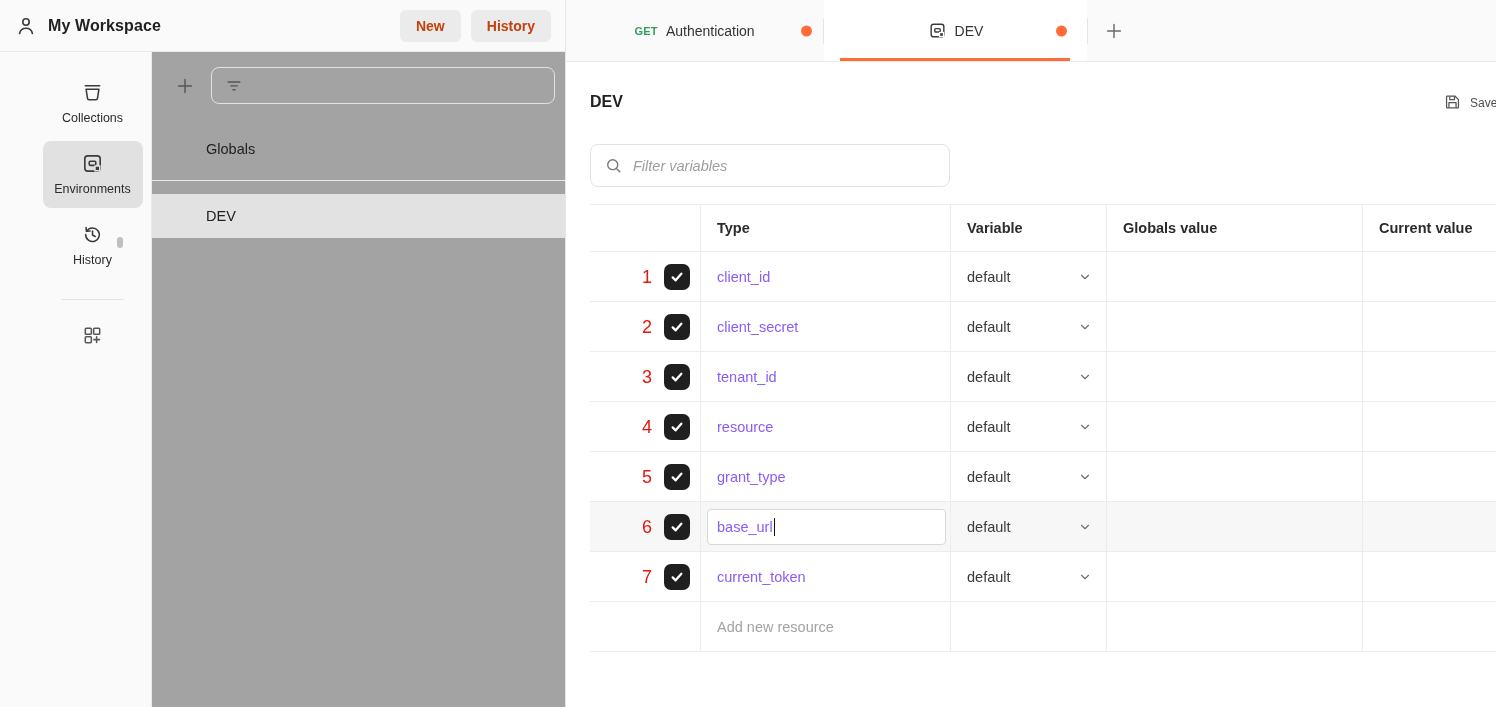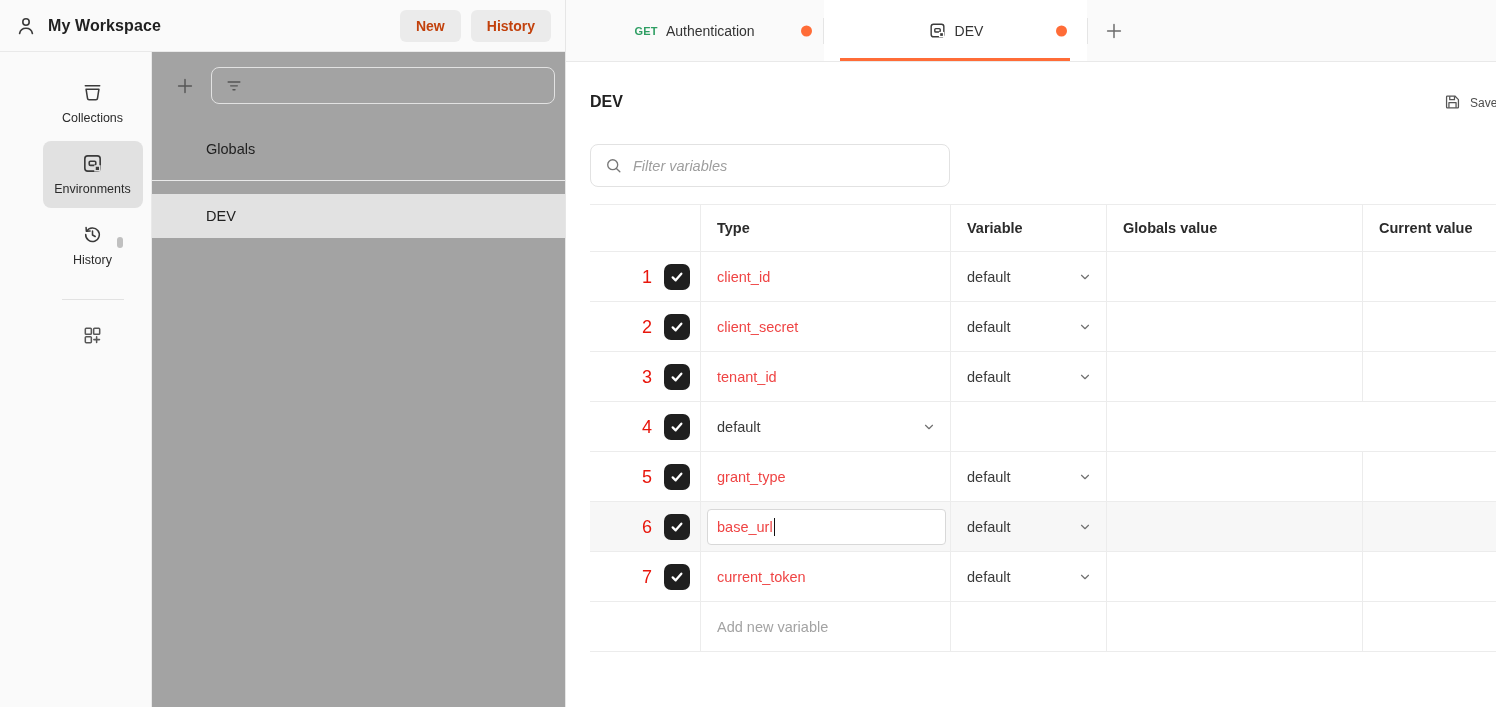--- a/index.html
+++ b/index.html
@@ -82,21 +82,21 @@
   .trow { display:grid; grid-template-columns:111px 250px 156px 256px 297px;
     height:50px; border-bottom:1px solid #ececec; }
   .trow.thead { height:48px; border-top:1px solid #ececec; }
   .tc { display:flex; align-items:center; padding-left:16px; min-width:0; }
   .tc.c1,.tc.c2,.tc.c3,.tc.c4 { border-right:1px solid #ececec; }
   .thead .tc { font-weight:600; color:#2b2b2b; }
   .tc.cb { justify-content:flex-end; padding:0 10px 0 0; gap:12px; }
   .annot { color:#e8160c; font-size:18px; line-height:1; }
   .checkbox { width:26px; height:26px; border-radius:7px; background:#1f1f1f;
     display:flex; align-items:center; justify-content:center; cursor:pointer; flex:none; }
-  .varname { color:#ef4444; }
+  .varname { color:#8b5cf6; }
   .tc.type { justify-content:space-between; padding-right:14px; color:#3a3a3a; cursor:pointer; }
   .chev { color:#707070; display:flex; }
   .trow.editing { background:#f7f7f7; }
   .var-input { display:none; flex:1; height:36px; margin:0 4px 0 -10px; background:#fff;
     border:1px solid #d8d8d8; border-radius:4px; align-items:center; padding-left:9px; }
   .trow.editing .var-input { display:flex; }
   .caret { width:1.5px; height:18px; background:#111; margin-left:1px; }
   .add-row .tc { color:#a3a3a3; cursor:text; }
 </style>
 </head>
@@ -322,20 +322,24 @@
   </div>
             <div class="trow">
     <div class="tc c1 cb">
       <span class="annot">4</span>
       <span class="checkbox">
         <svg width="16" height="16" viewBox="0 0 24 24" fill="none" stroke="#fff" stroke-width="3.4" stroke-linecap="round" stroke-linejoin="round">
                     <polyline points="5.5,12.5 10,17 18.5,7"></polyline>
                   </svg>
       </span>
     </div>
+    <div class="tc c2">
+      <span class="varname plain">resource</span>
+
+    </div>
     <div class="tc c3 type">
       <span>default</span>
       <span class="chev">
         <svg width="14" height="14" viewBox="0 0 24 24" fill="none" stroke="currentColor" stroke-width="2" stroke-linecap="round" stroke-linejoin="round">
                     <polyline points="6,9 12,15 18,9"></polyline>
                   </svg>
       </span>
     </div>
     <div class="tc c4"></div>
     <div class="tc c5"></div>
@@ -412,21 +416,21 @@
                   </svg>
       </span>
     </div>
     <div class="tc c4"></div>
     <div class="tc c5"></div>
   </div>
           </div>
 
         <div class="trow add-row">
           <div class="tc c1"></div>
-          <div class="tc c2">Add new variable</div>
+          <div class="tc c2">Add new resource</div>
           <div class="tc c3"></div>
           <div class="tc c4"></div>
           <div class="tc c5"></div>
         </div>
       </div>
     </div>
   </div>
 </div>
 
 </body></html>

